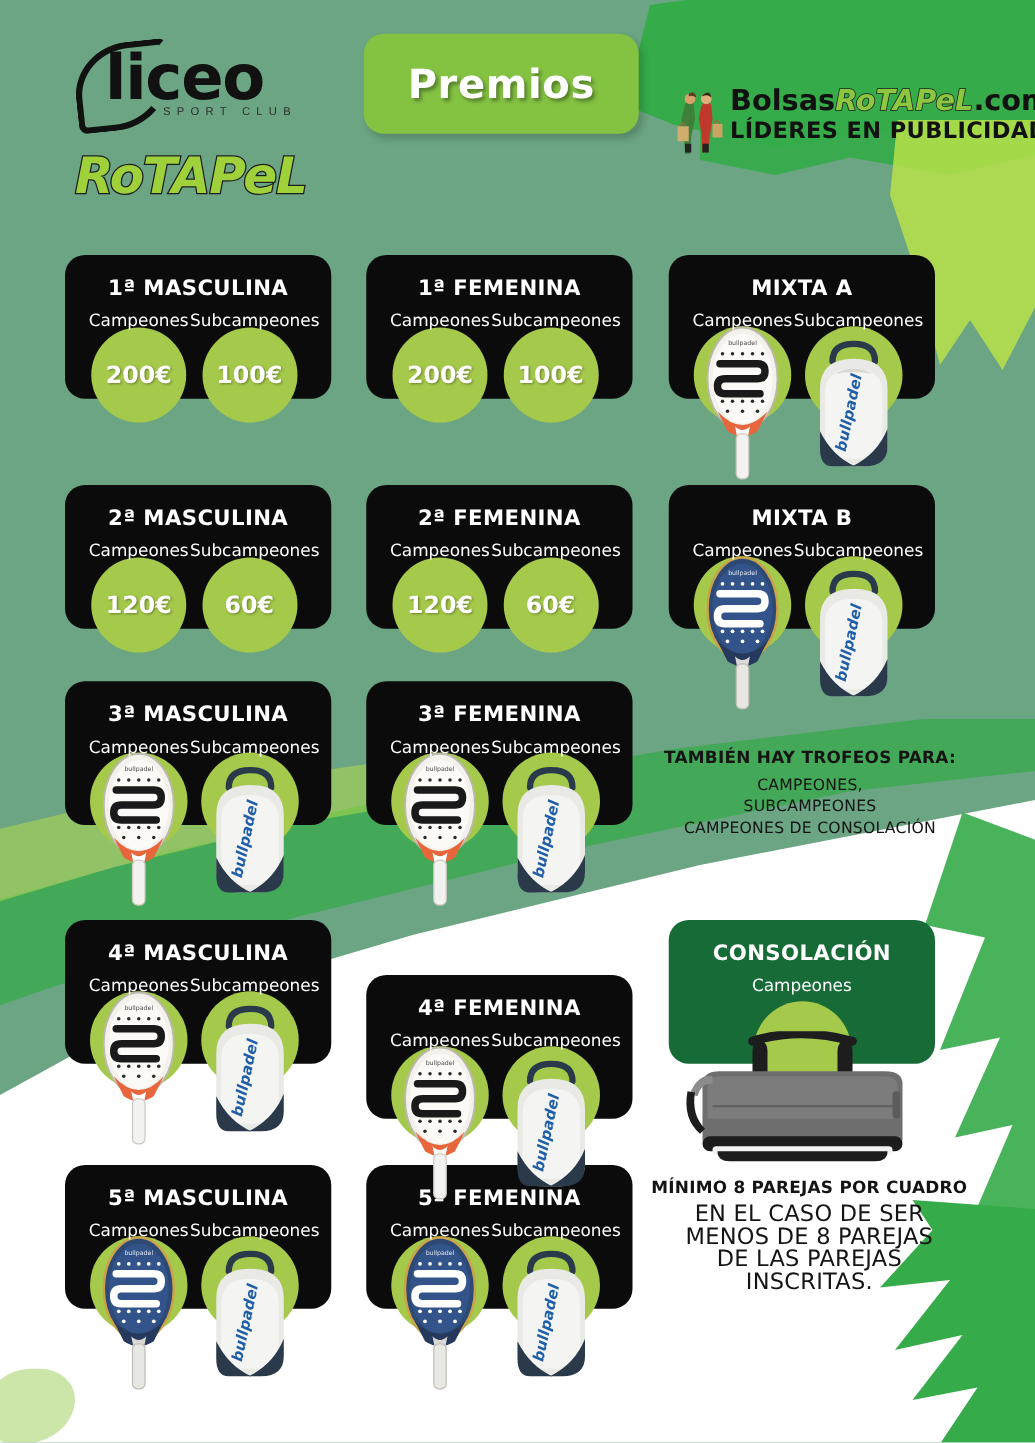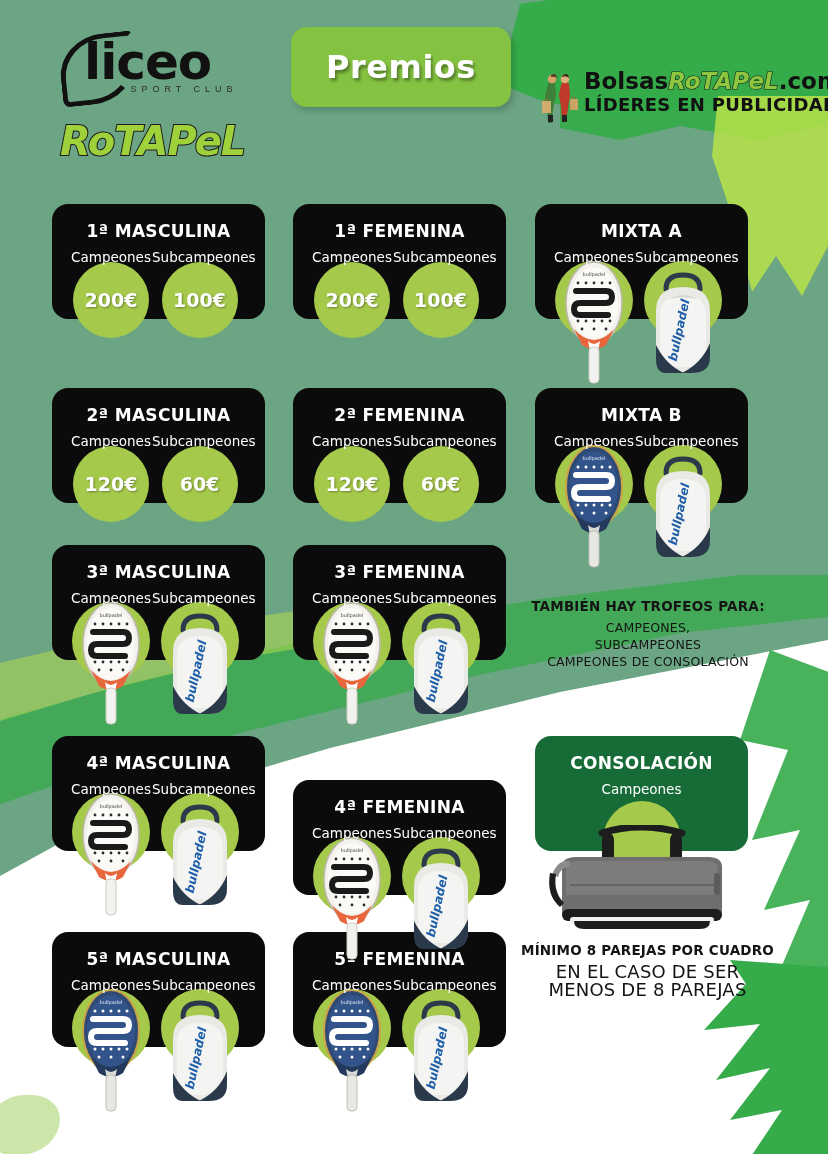--- a/index.html
+++ b/index.html
@@ -882,16 +882,17 @@
               <text x="37" y="66" font-size="12" text-anchor="middle" fill="#1f5fa8" font-family="DejaVu Sans" font-style="italic" font-weight="bold">bullpadel</text>
             </g>
           </svg>
         </div>
       </div>
     </div>
 
     <div class="side-text minimo">
       <div class="heading">MÍNIMO 8 PAREJAS POR CUADRO</div>
       <div class="line">EN EL CASO DE SER MENOS DE 8 PAREJAS</div>
+      <div class="line">DE LAS PAREJAS INSCRITAS.</div>
     </div>
 
   </div>
 </div>
 
 </body></html>

